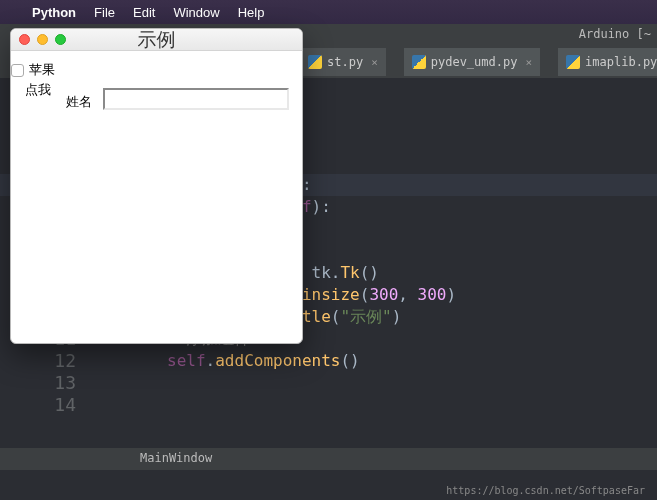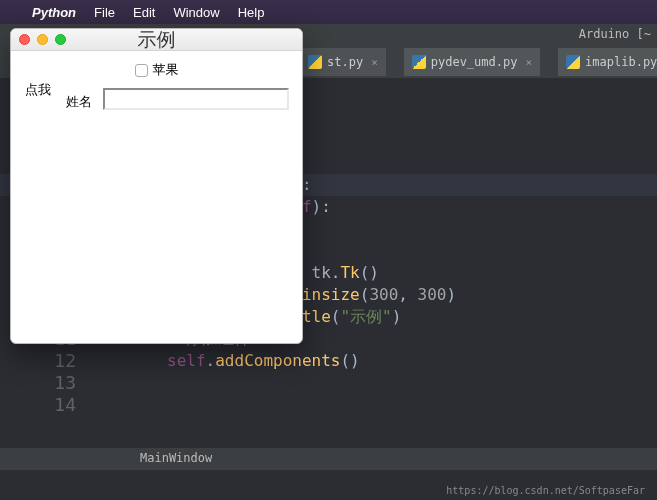--- a/index.html
+++ b/index.html
@@ -14,21 +14,21 @@
   .menubar {
     height: 24px;
     background: linear-gradient(#3a2f4a, #332944);
     display: flex; align-items: center;
     padding: 0 14px;
     color: #fff;
     font-size: 13px;
     gap: 18px;
   }
   .apple-logo { font-size: 14px; }
-  .menubar span.first { font-weight: 600; font-style: italic; }
+  .menubar span.first { font-weight: 600; }
   
   .ide {
     position: absolute;
     top: 24px; left: 0; right: 0; bottom: 0;
     background: #2b2d33;
     color: #a9b7c6;
     font-family: Menlo, Consolas, monospace;
     font-size: 16px;
   }
   .ide-topbar {
@@ -76,21 +76,21 @@
     text-align: right;
     padding-right: 14px;
     color: #606366;
     font-size: 18px;
   }
   .codecell { white-space: pre; }
   .kw { color: #cc7832; }
   .id { color: #a9b7c6; }
   .fn { color: #ffc66d; }
   .self { color: #94558d; }
-  .num { color: #a3a3a3; }
+  .num { color: #f0abfc; }
   .str { color: #6a8759; }
   .cm { color: #808080; }
   .paren { color: #a9b7c6; }
   .hl { background: #323640; }
   .breadcrumb {
     position: absolute;
     left: 0; right: 0; bottom: 30px;
     height: 22px;
     background: #3c3f41;
     color: #bbb;
@@ -140,21 +140,21 @@
     color: #333;
   }
   .tk-body {
     position: relative;
     height: calc(100% - 22px);
   }
   .tk-check {
     position: absolute;
     top: 10px; left: 0; right: 0;
     text-align: center;
-    display: flex; justify-content: center; align-items: center; gap: 5px;
+    display: flex; align-items: center; gap: 5px;
   }
   .chkbox { width: 13px; height: 13px; border: 1px solid #aaa; border-radius: 3px; background: #fff; }
   .tk-dianwo {
     position: absolute;
     top: 30px; left: 14px;
   }
   .tk-xingming {
     position: absolute;
     top: 42px; left: 55px;
   }

